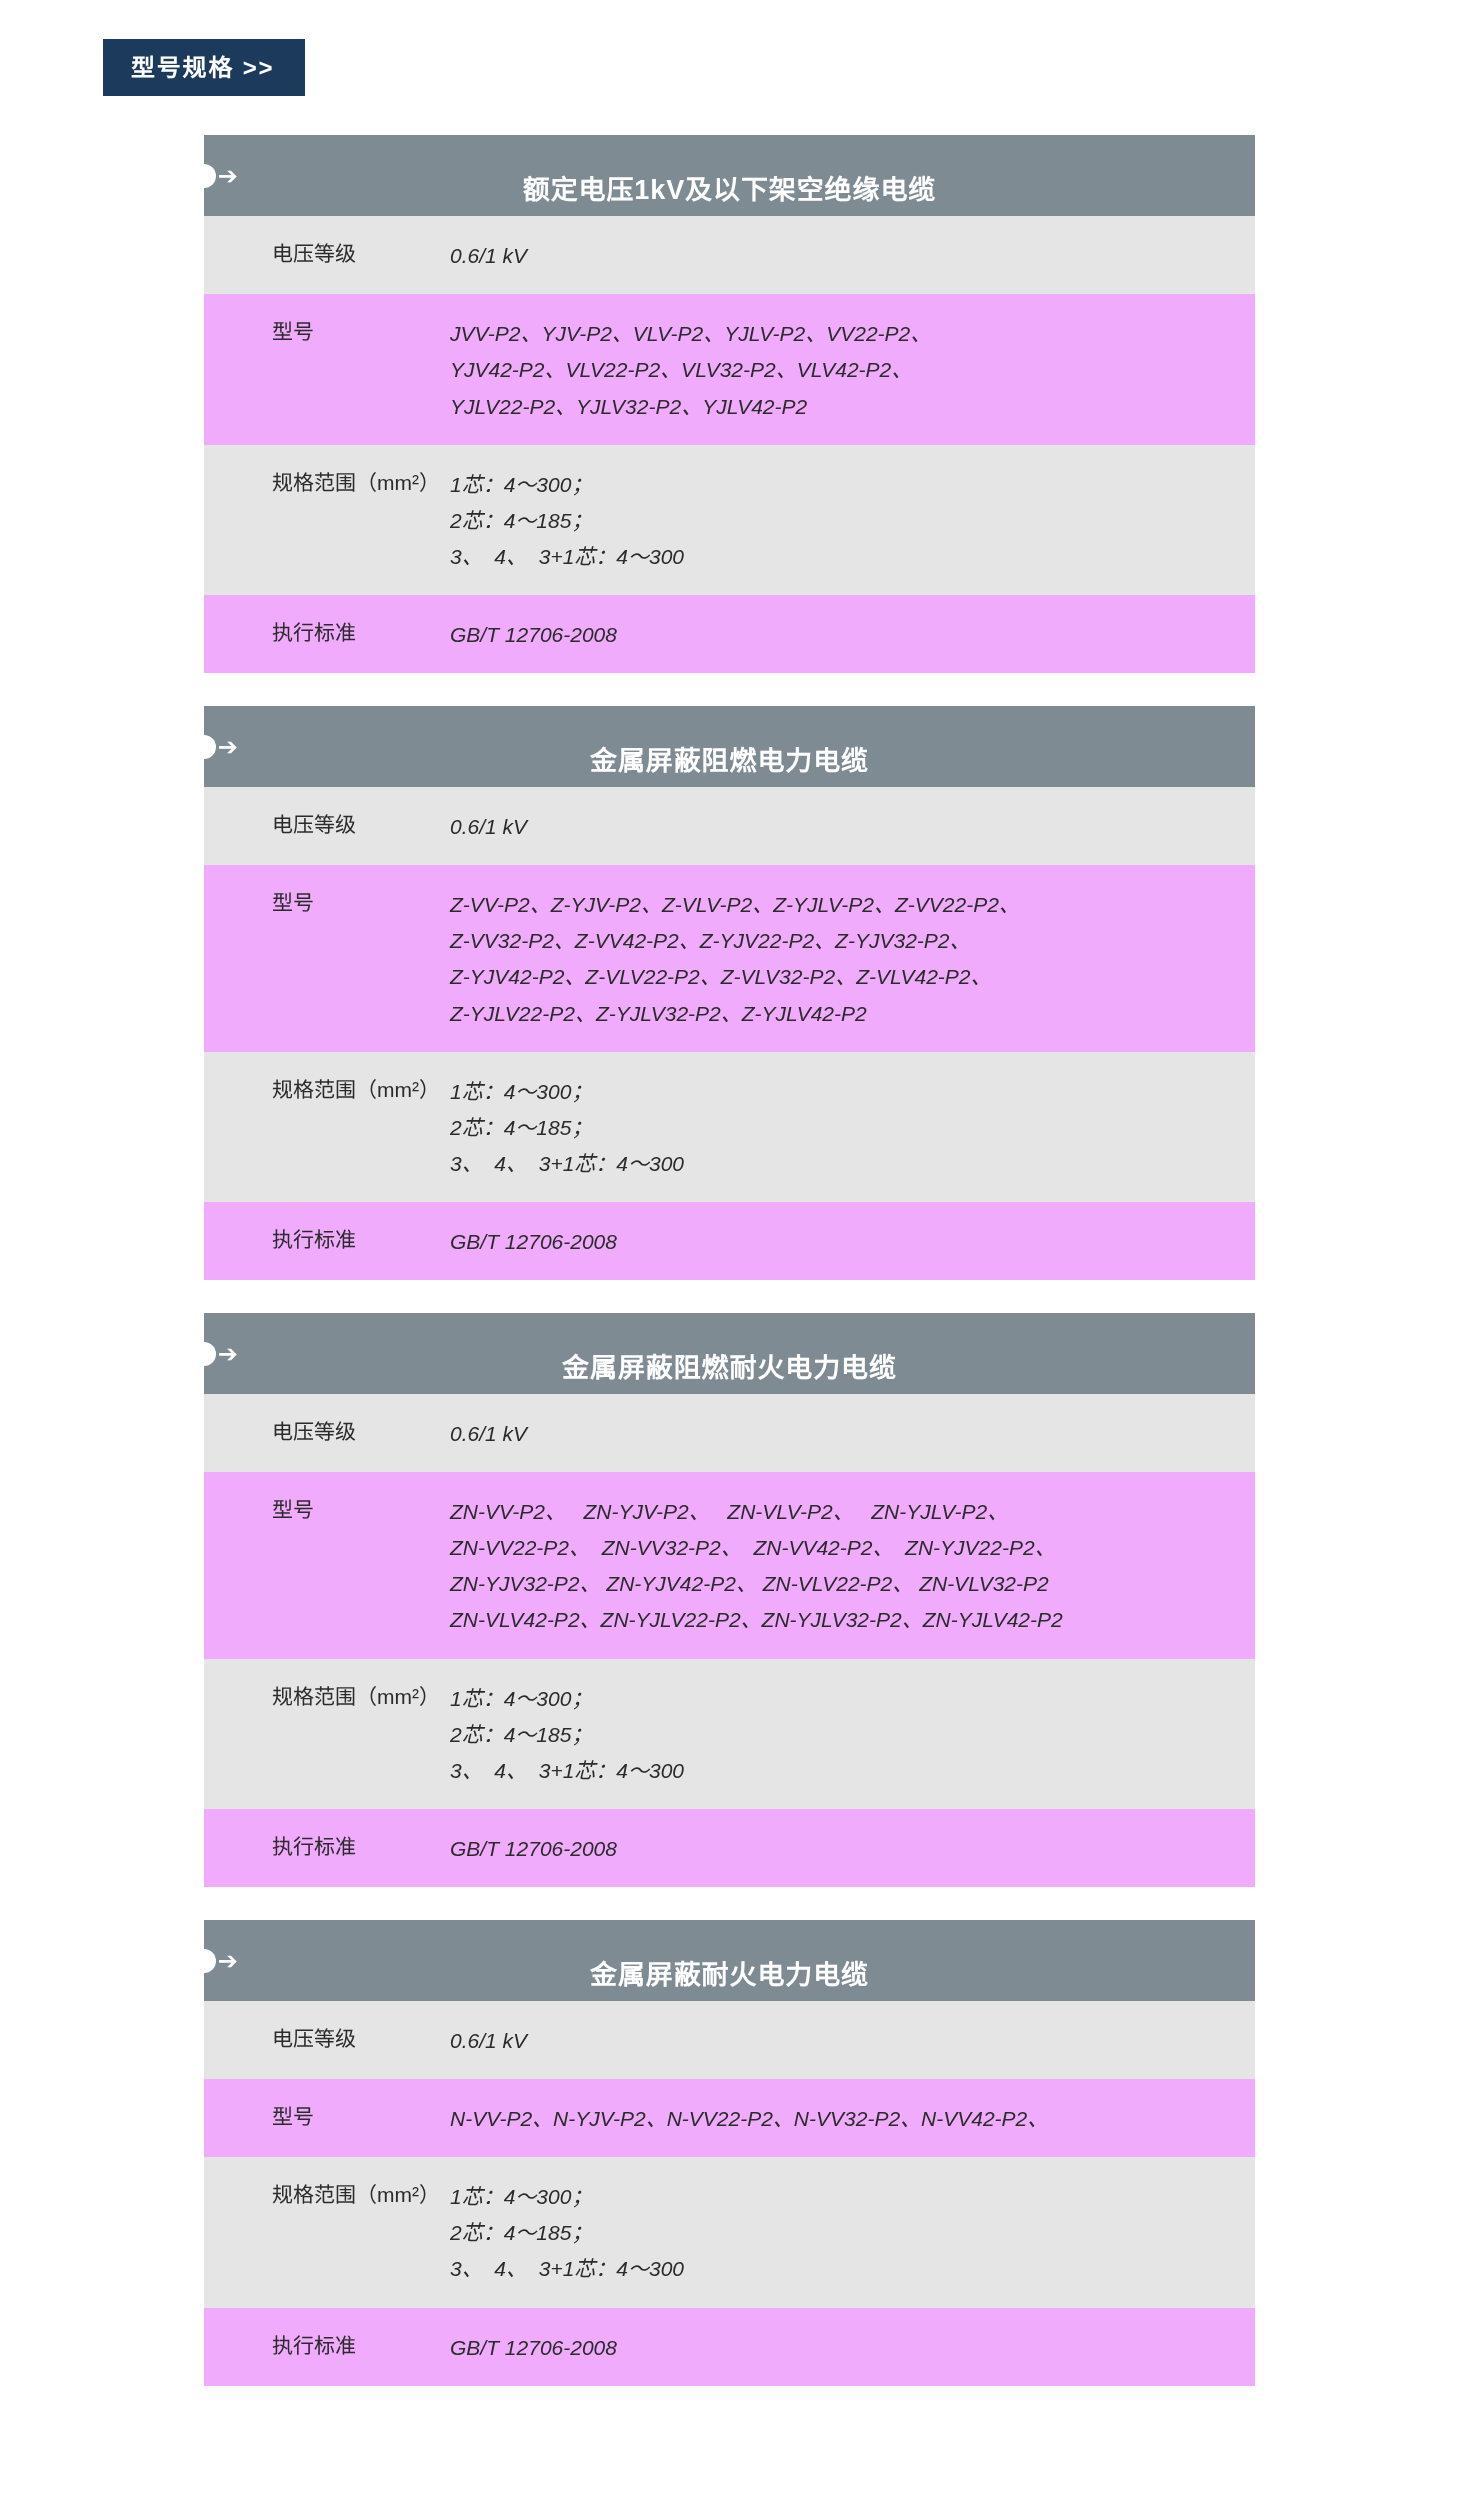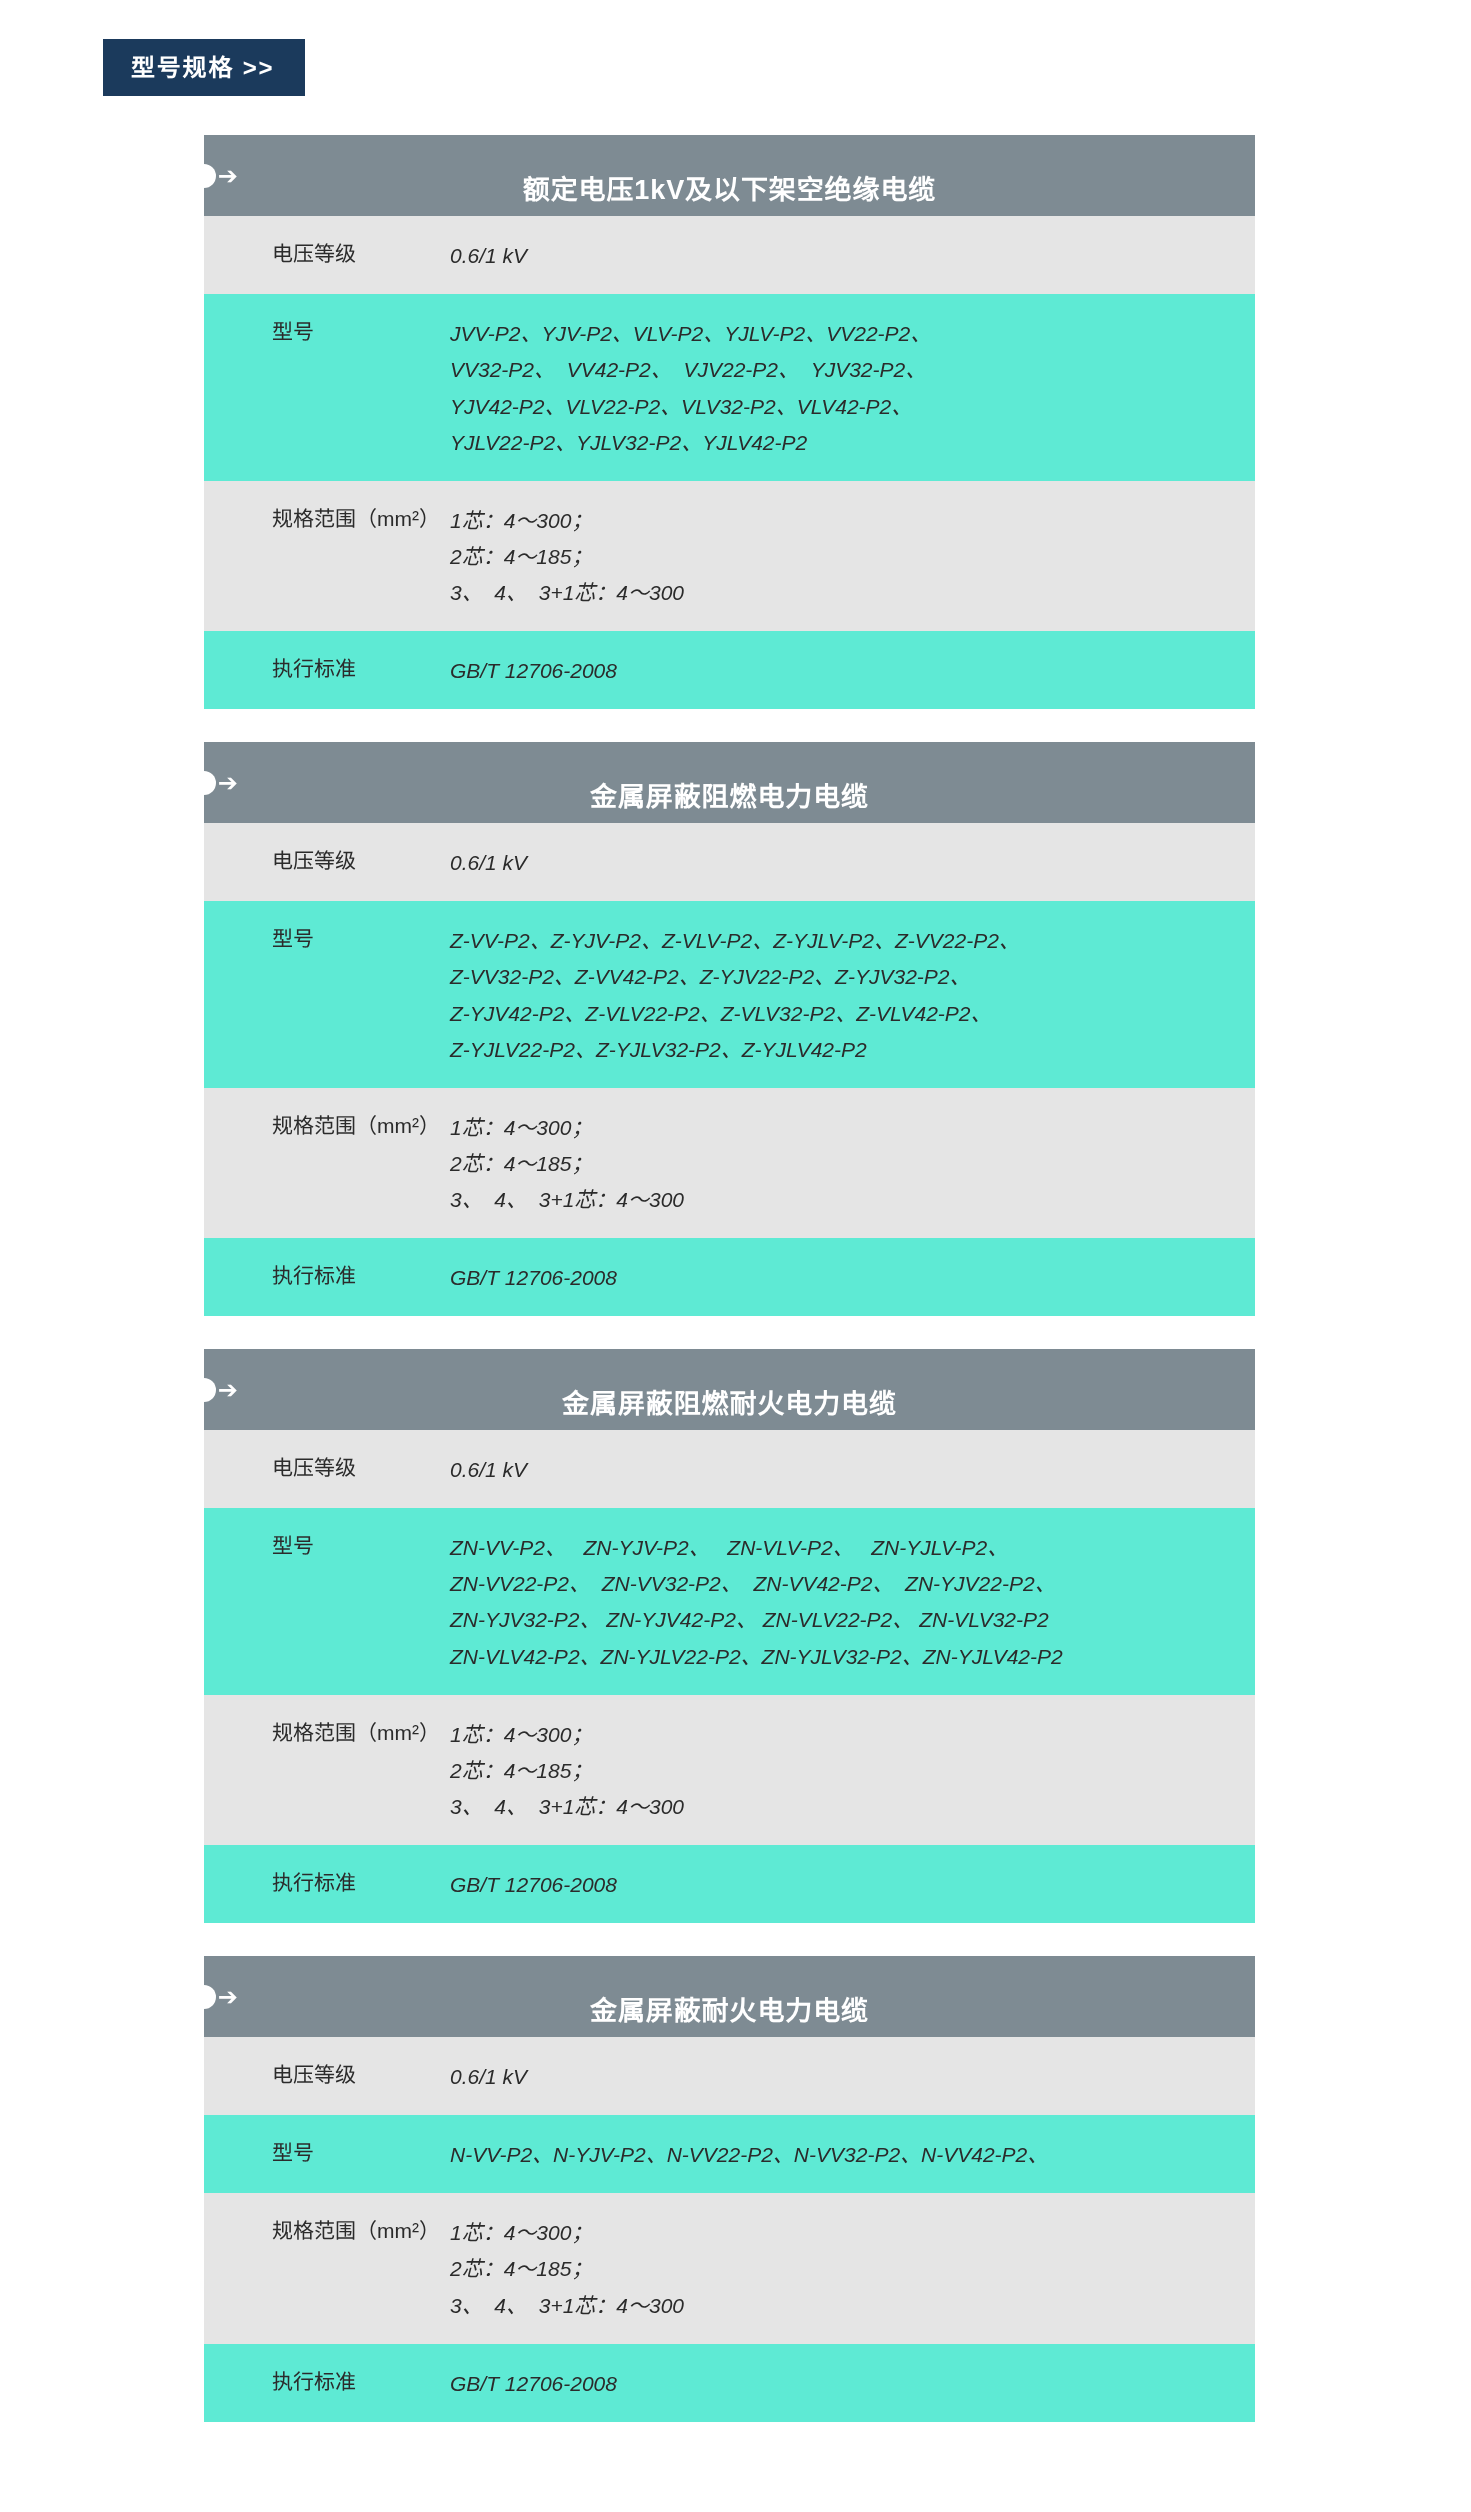--- a/index.html
+++ b/index.html
@@ -82,21 +82,21 @@
   .header-bullet .arrow {
     color: #ffffff;
     font-size: 24px;
     line-height: 1;
     margin-left: 1.8px;
   }
 
   .row {
     display: flex;
     align-items: flex-start;
-    background: #5eead4;
+    background: #f0abfc;
     min-height: 68px;
     box-sizing: border-box;
   }
   .row.alt {
     background: #e5e5e5;
   }
   .row .label {
     width: 246px;
     flex: 0 0 246px;
     box-sizing: border-box;
@@ -140,21 +140,20 @@
         <div class="row alt">
           <div class="label">电压等级</div>
           <div class="value">
             <span class="vline">0.6/1 kV</span>
           </div>
         </div>
         <div class="row">
           <div class="label">型号</div>
           <div class="value">
             <span class="vline">JVV-P2、YJV-P2、VLV-P2、YJLV-P2、VV22-P2、</span>
-            <span class="vline">VV32-P2、  VV42-P2、  VJV22-P2、  YJV32-P2、</span>
             <span class="vline">YJV42-P2、VLV22-P2、VLV32-P2、VLV42-P2、</span>
             <span class="vline">YJLV22-P2、YJLV32-P2、YJLV42-P2</span>
           </div>
         </div>
         <div class="row alt">
           <div class="label">规格范围（mm²）</div>
           <div class="value">
             <span class="vline">1芯：4～300；</span>
             <span class="vline">2芯：4～185；</span>
             <span class="vline">3、  4、  3+1芯：4～300</span>

